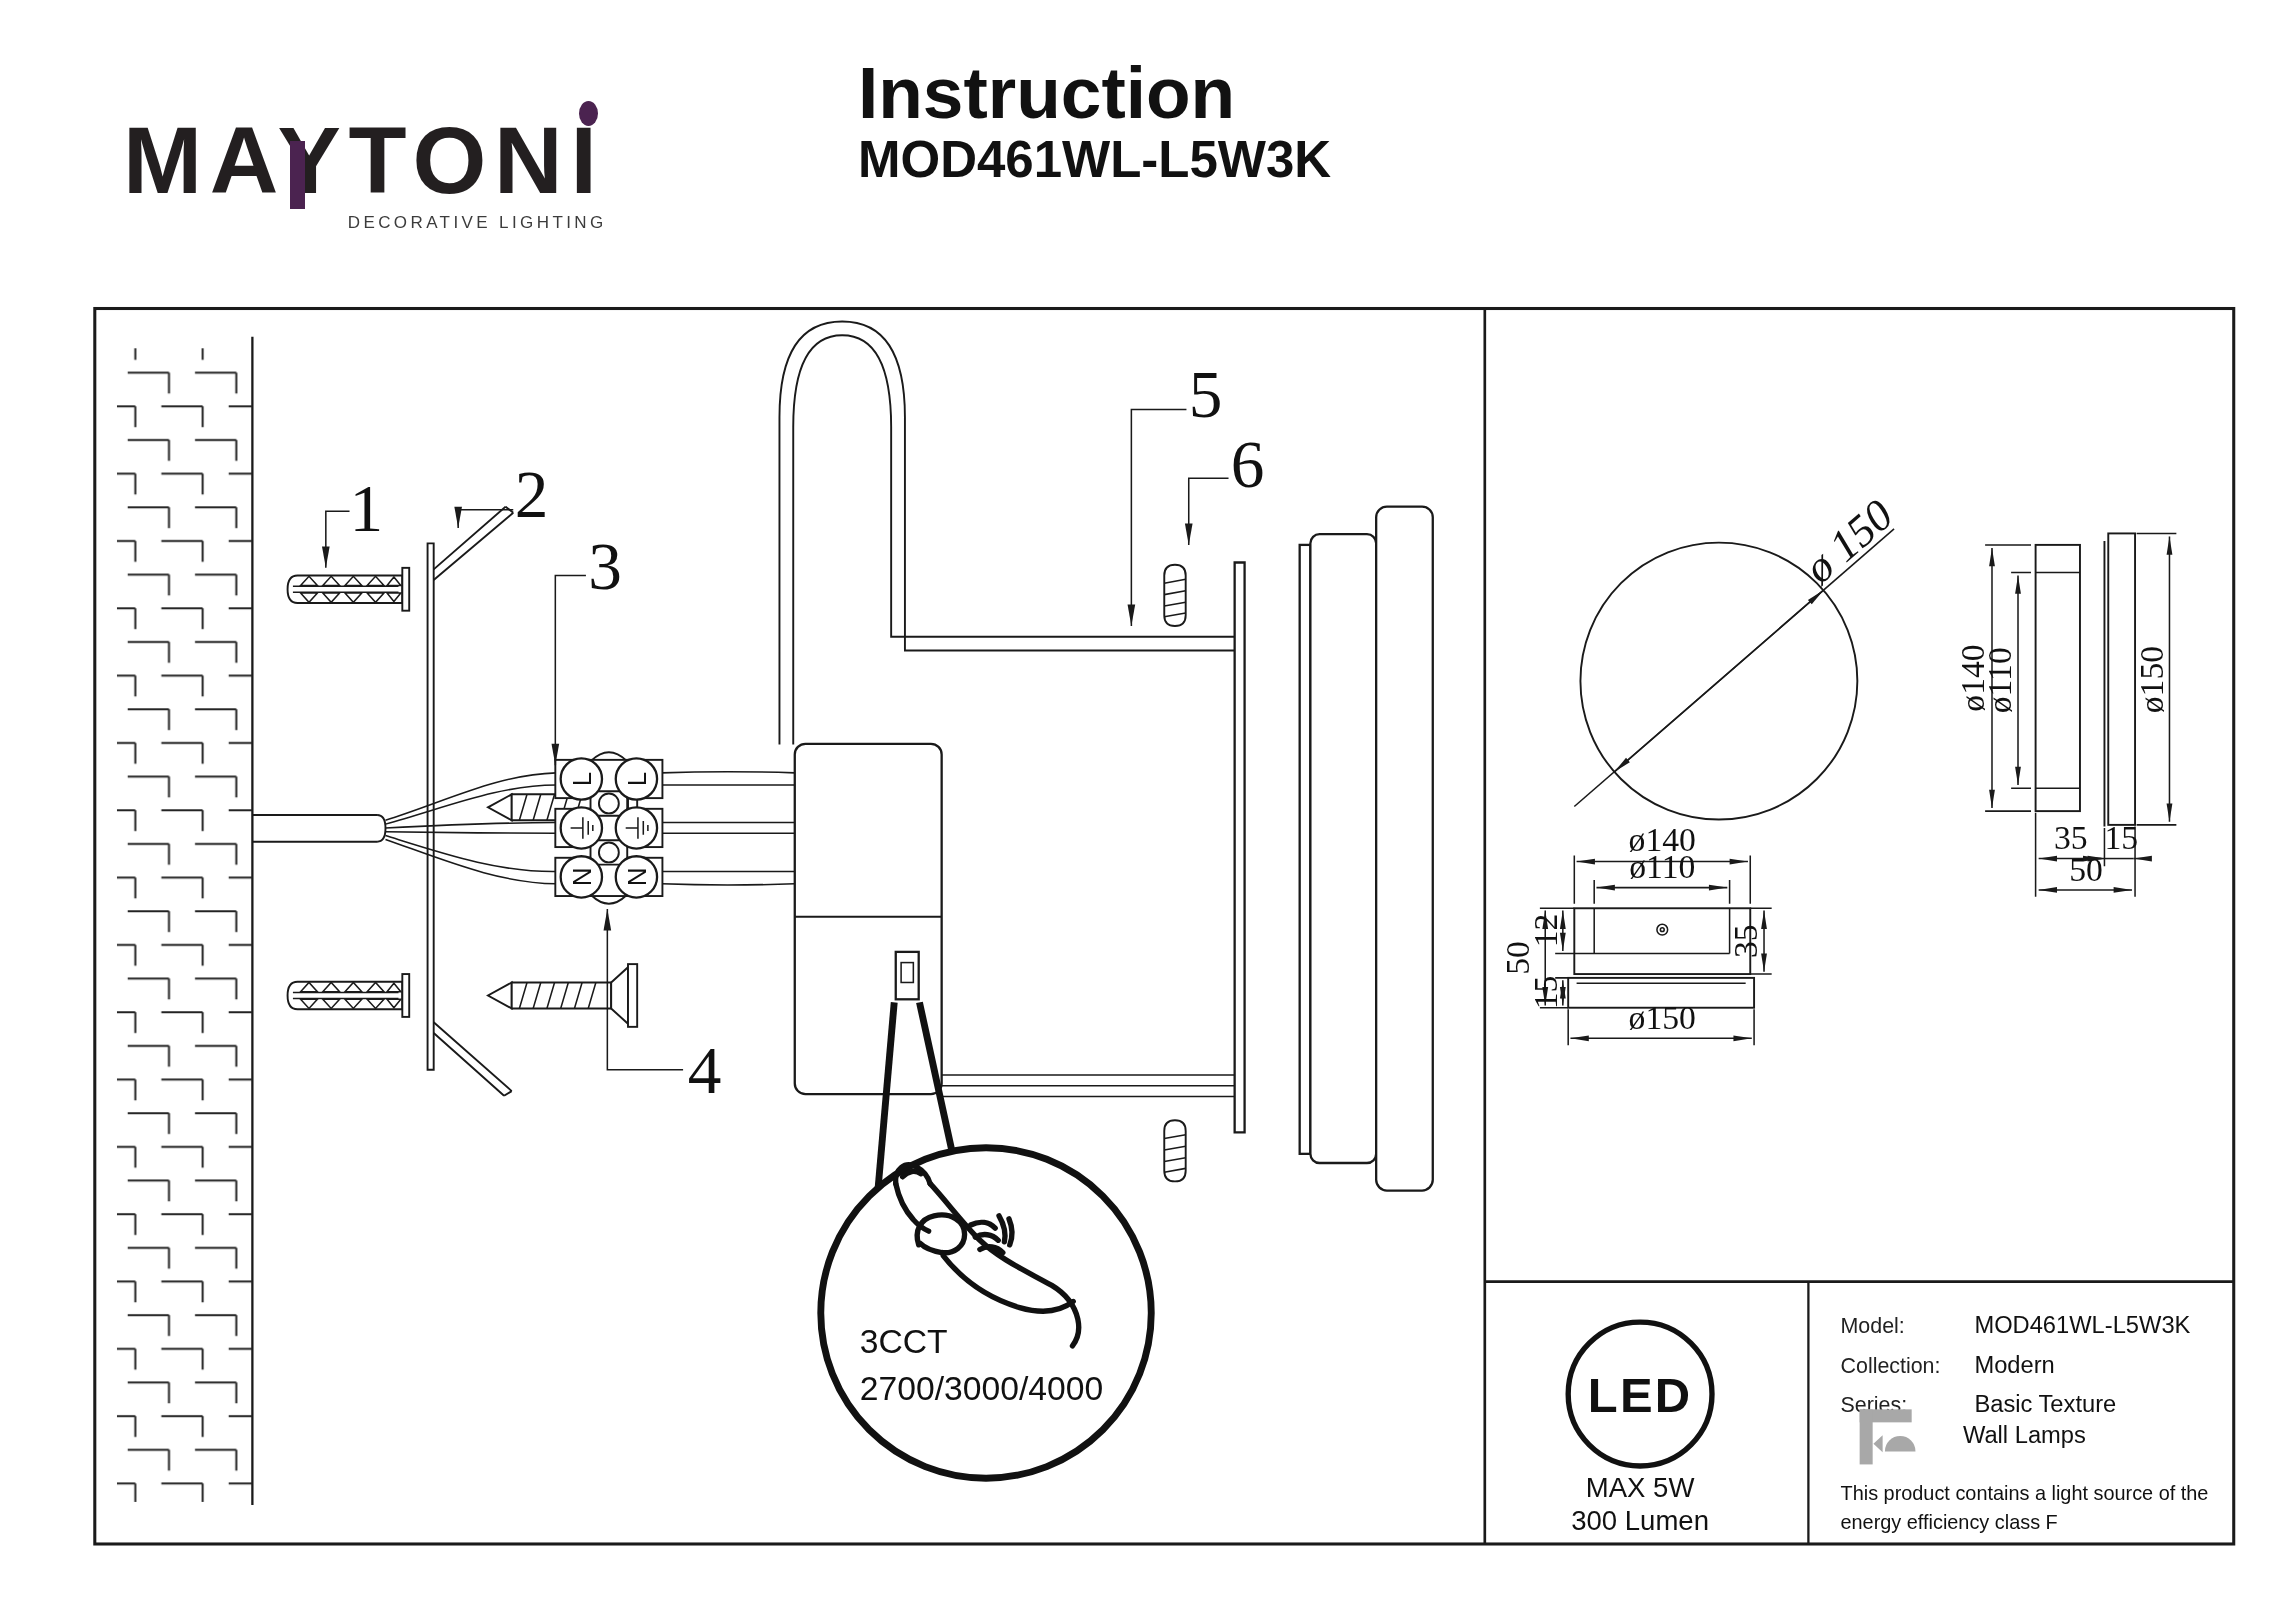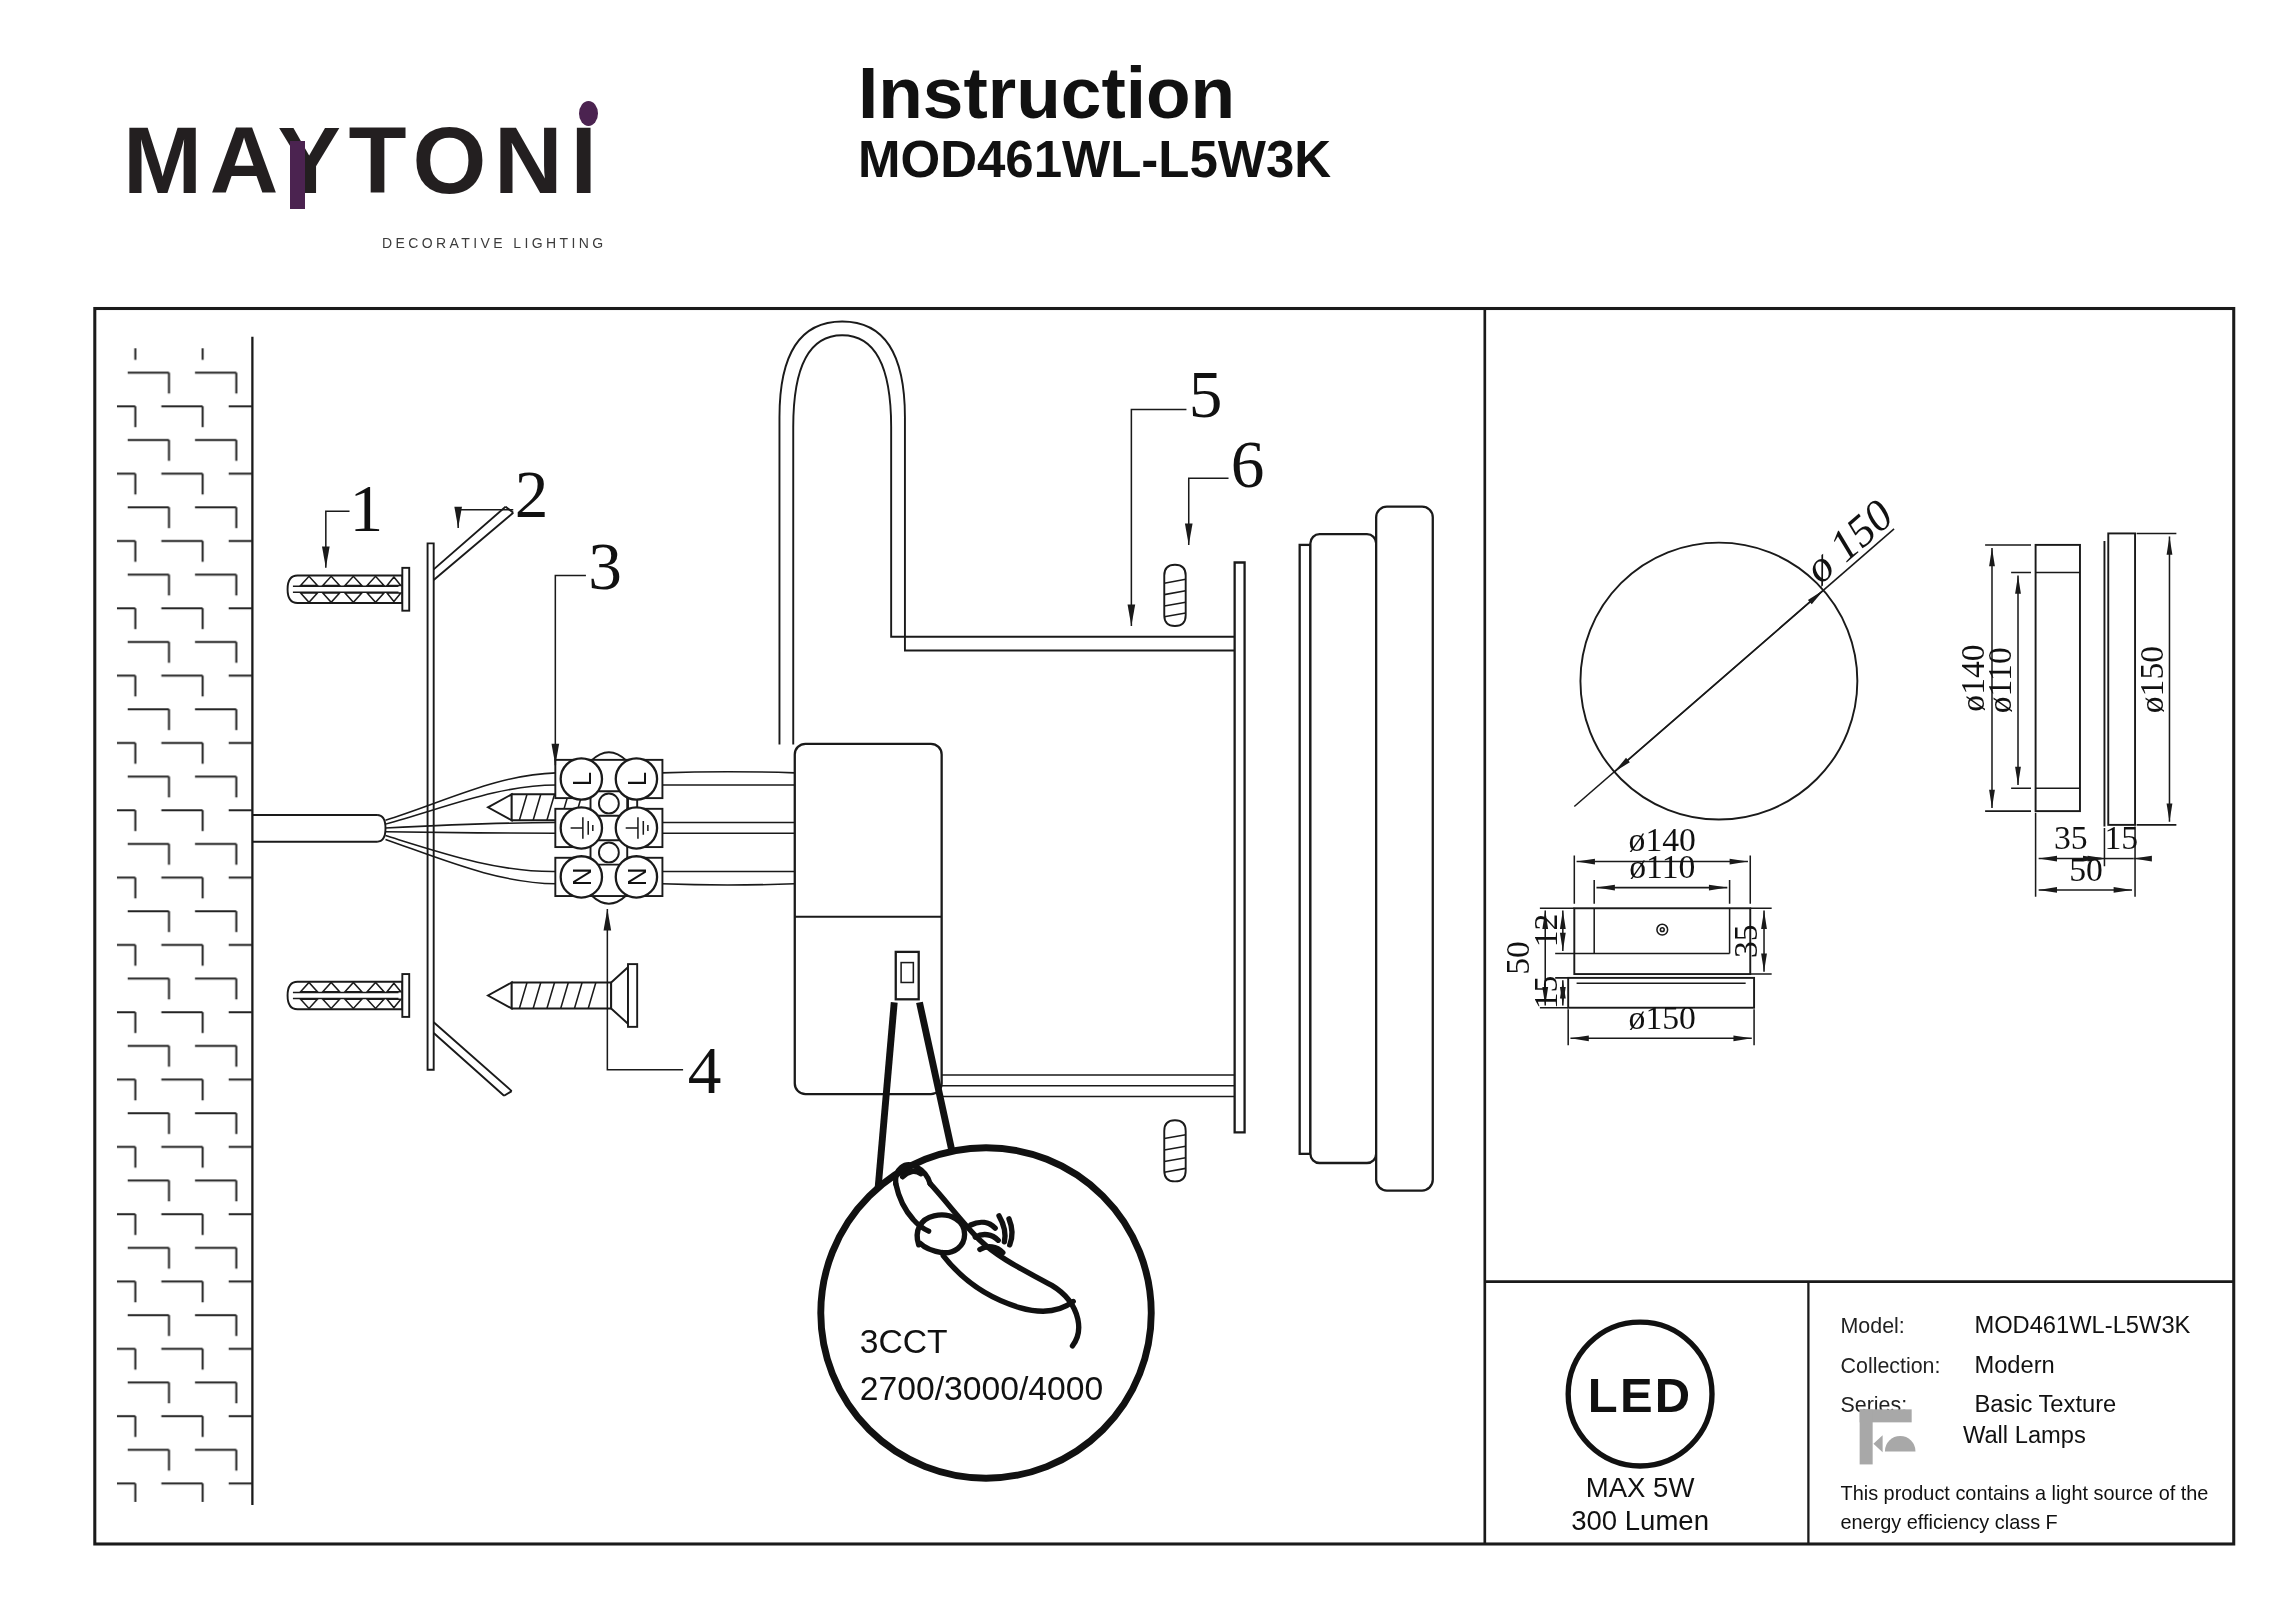--- a/index.html
+++ b/index.html
@@ -4,21 +4,21 @@
 <style>
   html,body{margin:0;padding:0;background:#ffffff;}
   .page{position:relative;width:2295px;height:1623px;background:#fff;overflow:hidden;
         font-family:"Liberation Sans",sans-serif;color:#231f20;margin-left:16px;}
   
   .logo{position:absolute;left:107px;top:113px;width:505px;height:168px;}
   .logo .word{position:absolute;left:0;top:0;font-weight:bold;font-size:95px;line-height:95px;
               letter-spacing:7.7px;color:#231f20;white-space:nowrap;}
   .logo .mbar{position:absolute;left:167px;top:27.5px;width:14.5px;height:68px;background:#4b2350;}
   .logo .idot{position:absolute;left:456px;top:-12.2px;width:19px;height:25px;border-radius:50%;background:#4b2350;}
-  .logo .tagline{position:absolute;right:21.4px;top:122px;font-size:14px;letter-spacing:3.4px;color:#3c3c3c;white-space:nowrap;}
+  .logo .tagline{position:absolute;right:21.4px;top:100px;font-size:17px;letter-spacing:3.4px;color:#3c3c3c;white-space:nowrap;}
   .titleblock{position:absolute;left:842px;top:54px;width:712px;}
   .titleblock .t1{font-size:73px;font-weight:bold;line-height:77px;color:#111;}
   .titleblock .t2{font-size:51px;font-weight:bold;line-height:58px;color:#111;}
   
   svg{position:absolute;left:0;top:0;}
   .ln{stroke:#1a1a1a;stroke-width:2.5px;fill:none;}
   .ln2{stroke:#1a1a1a;stroke-width:2px;fill:none;}
   .ln3{stroke:#1a1a1a;stroke-width:3px;fill:none;}
   .ln35{stroke:#1a1a1a;stroke-width:3.5px;fill:none;}
   .frame{stroke:#1a1a1a;stroke-width:4px;fill:none;}

